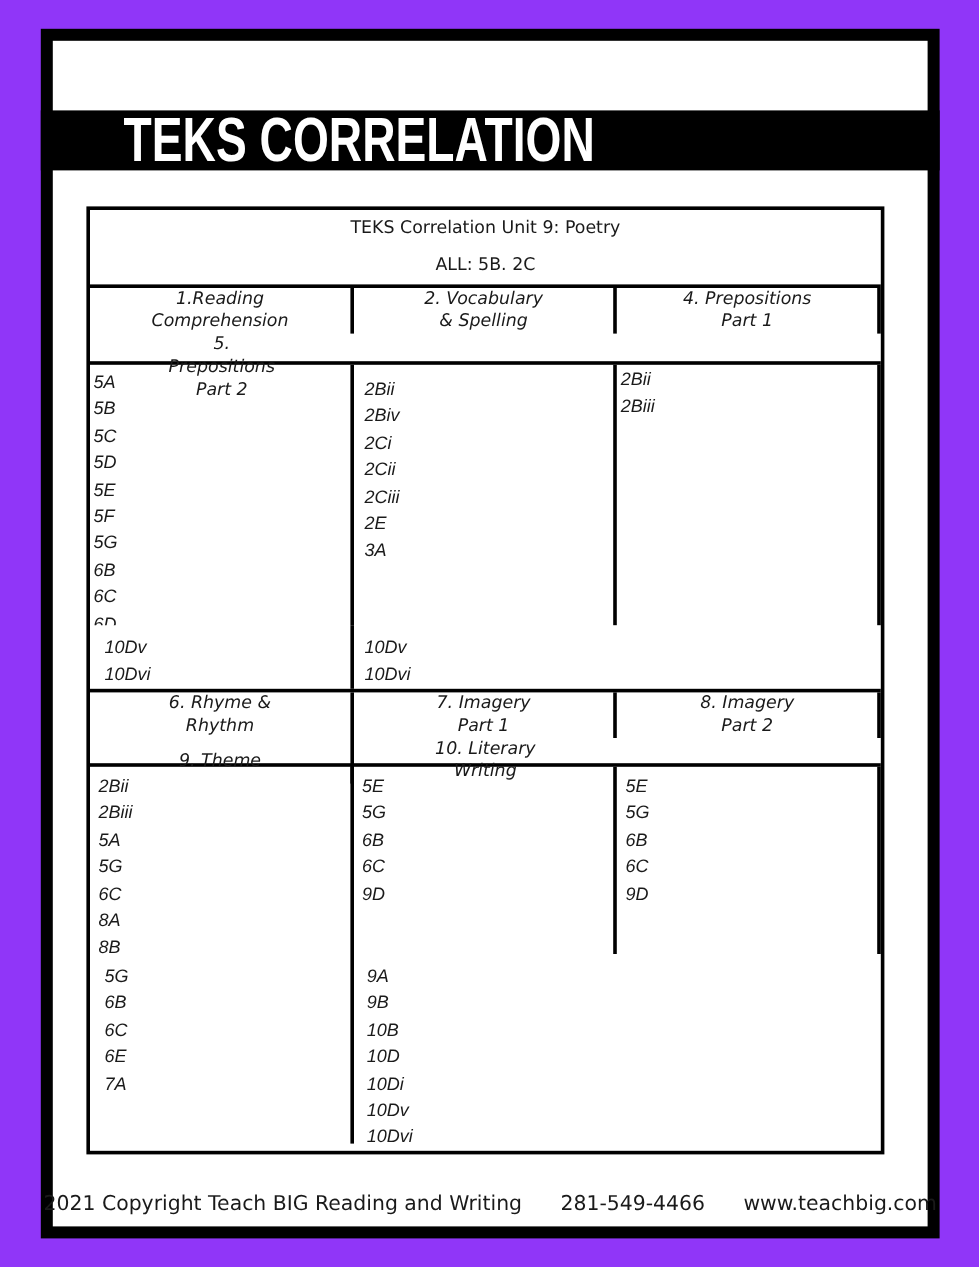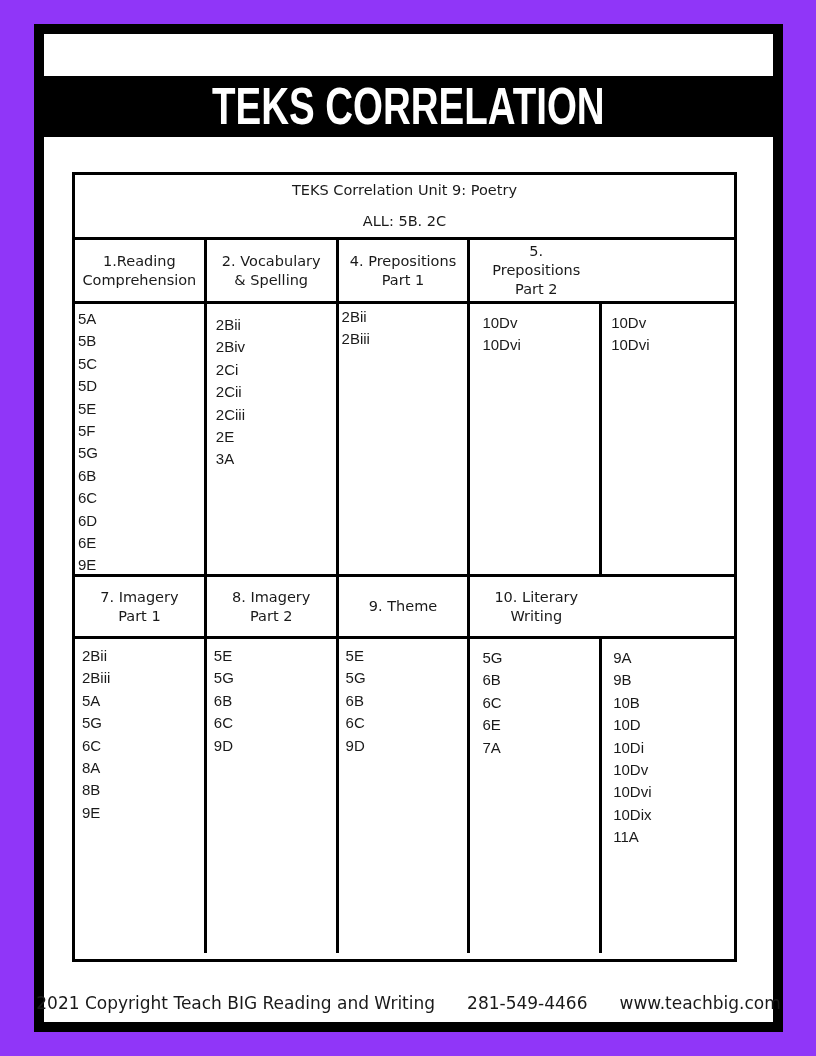--- a/index.html
+++ b/index.html
@@ -22,23 +22,23 @@
   }
   .page{
     position:absolute;
     left:10px;top:10px;
     width:729px;height:988px;
     background:#ffffff;
   }
   .banner{
     position:absolute;
     left:0;right:0;
-    top:52px;height:61px;
+    top:68px;height:50px;
     background:var(--black);
-    display:flex;align-items:center;justify-content:center;
+    display:flex;align-items:center;
     z-index:5;
   }
   .banner-text{
     color:#ffffff;
     font-weight:bold;
     font-size:52px;
     line-height:61px;
     letter-spacing:0px;
     display:inline-block;
     transform:scaleX(0.74);
@@ -57,21 +57,22 @@
     height:65px;
     border-bottom:3px solid var(--black);
     text-align:center;
     font-family:"DejaVu Sans",sans-serif;
     font-size:14.5px;
   }
   .t-title{padding-top:7px;}
   .t-sub{padding-top:15px;}
   .t-row{
     display:grid;
-    grid-template-columns:repeat(5,1fr);
+    grid-template-columns:repeat(3,1fr);
+    font-style:italic;
   }
   .t-hrow{
     height:64px;
     border-bottom:3px solid var(--black);
   }
   .t-hrow2{
     height:62px;
     border-bottom:3px solid var(--black);
   }
   .t-hcell{
@@ -166,20 +167,22 @@
 3A</div>
         <div class="t-dcell">2Bii
 2Biii</div>
         <div class="t-dcell">10Dv
 10Dvi</div>
         <div class="t-dcell">10Dv
 10Dvi</div>
       </div>
 
       <div class="t-row t-hrow2">
+        <div class="t-hcell">6. Rhyme &amp;
+Rhythm</div>
         <div class="t-hcell">7.  Imagery
 Part 1</div>
         <div class="t-hcell">8. Imagery
 Part 2</div>
         <div class="t-hcell">9.  Theme</div>
         <div class="t-hcell">10. Literary
 Writing</div>
       </div>
 
       <div class="t-row t-drow2">

